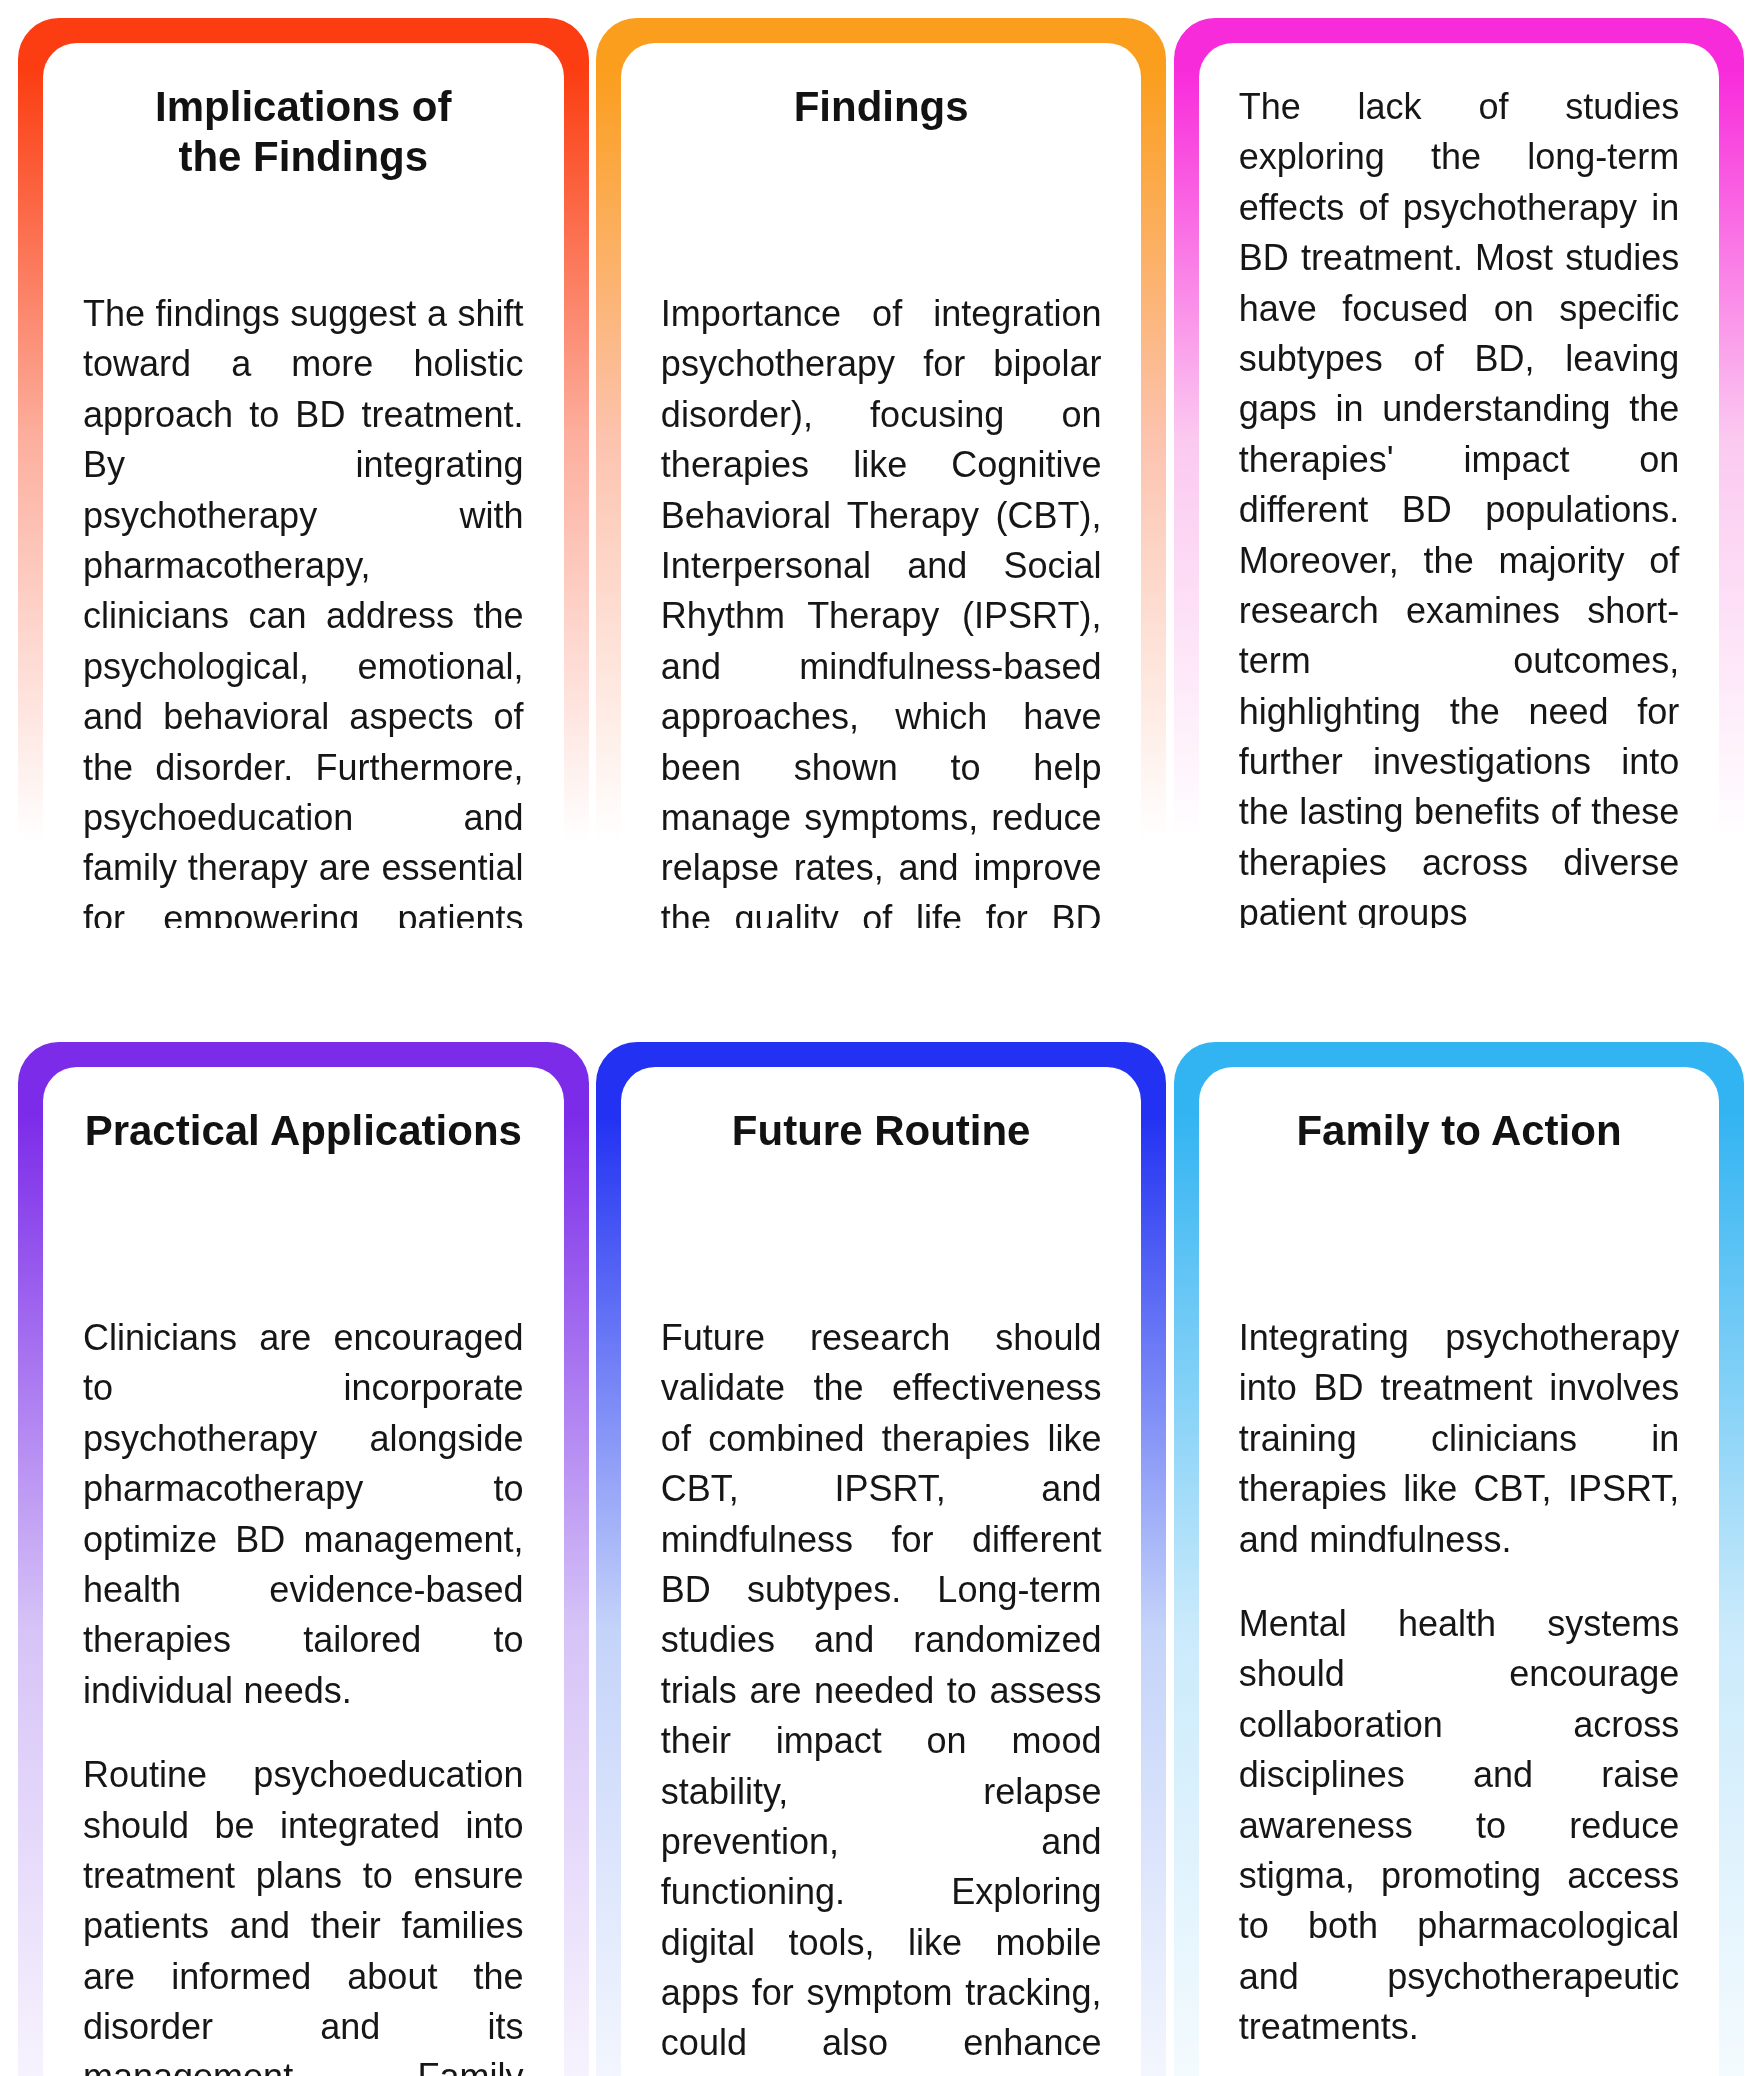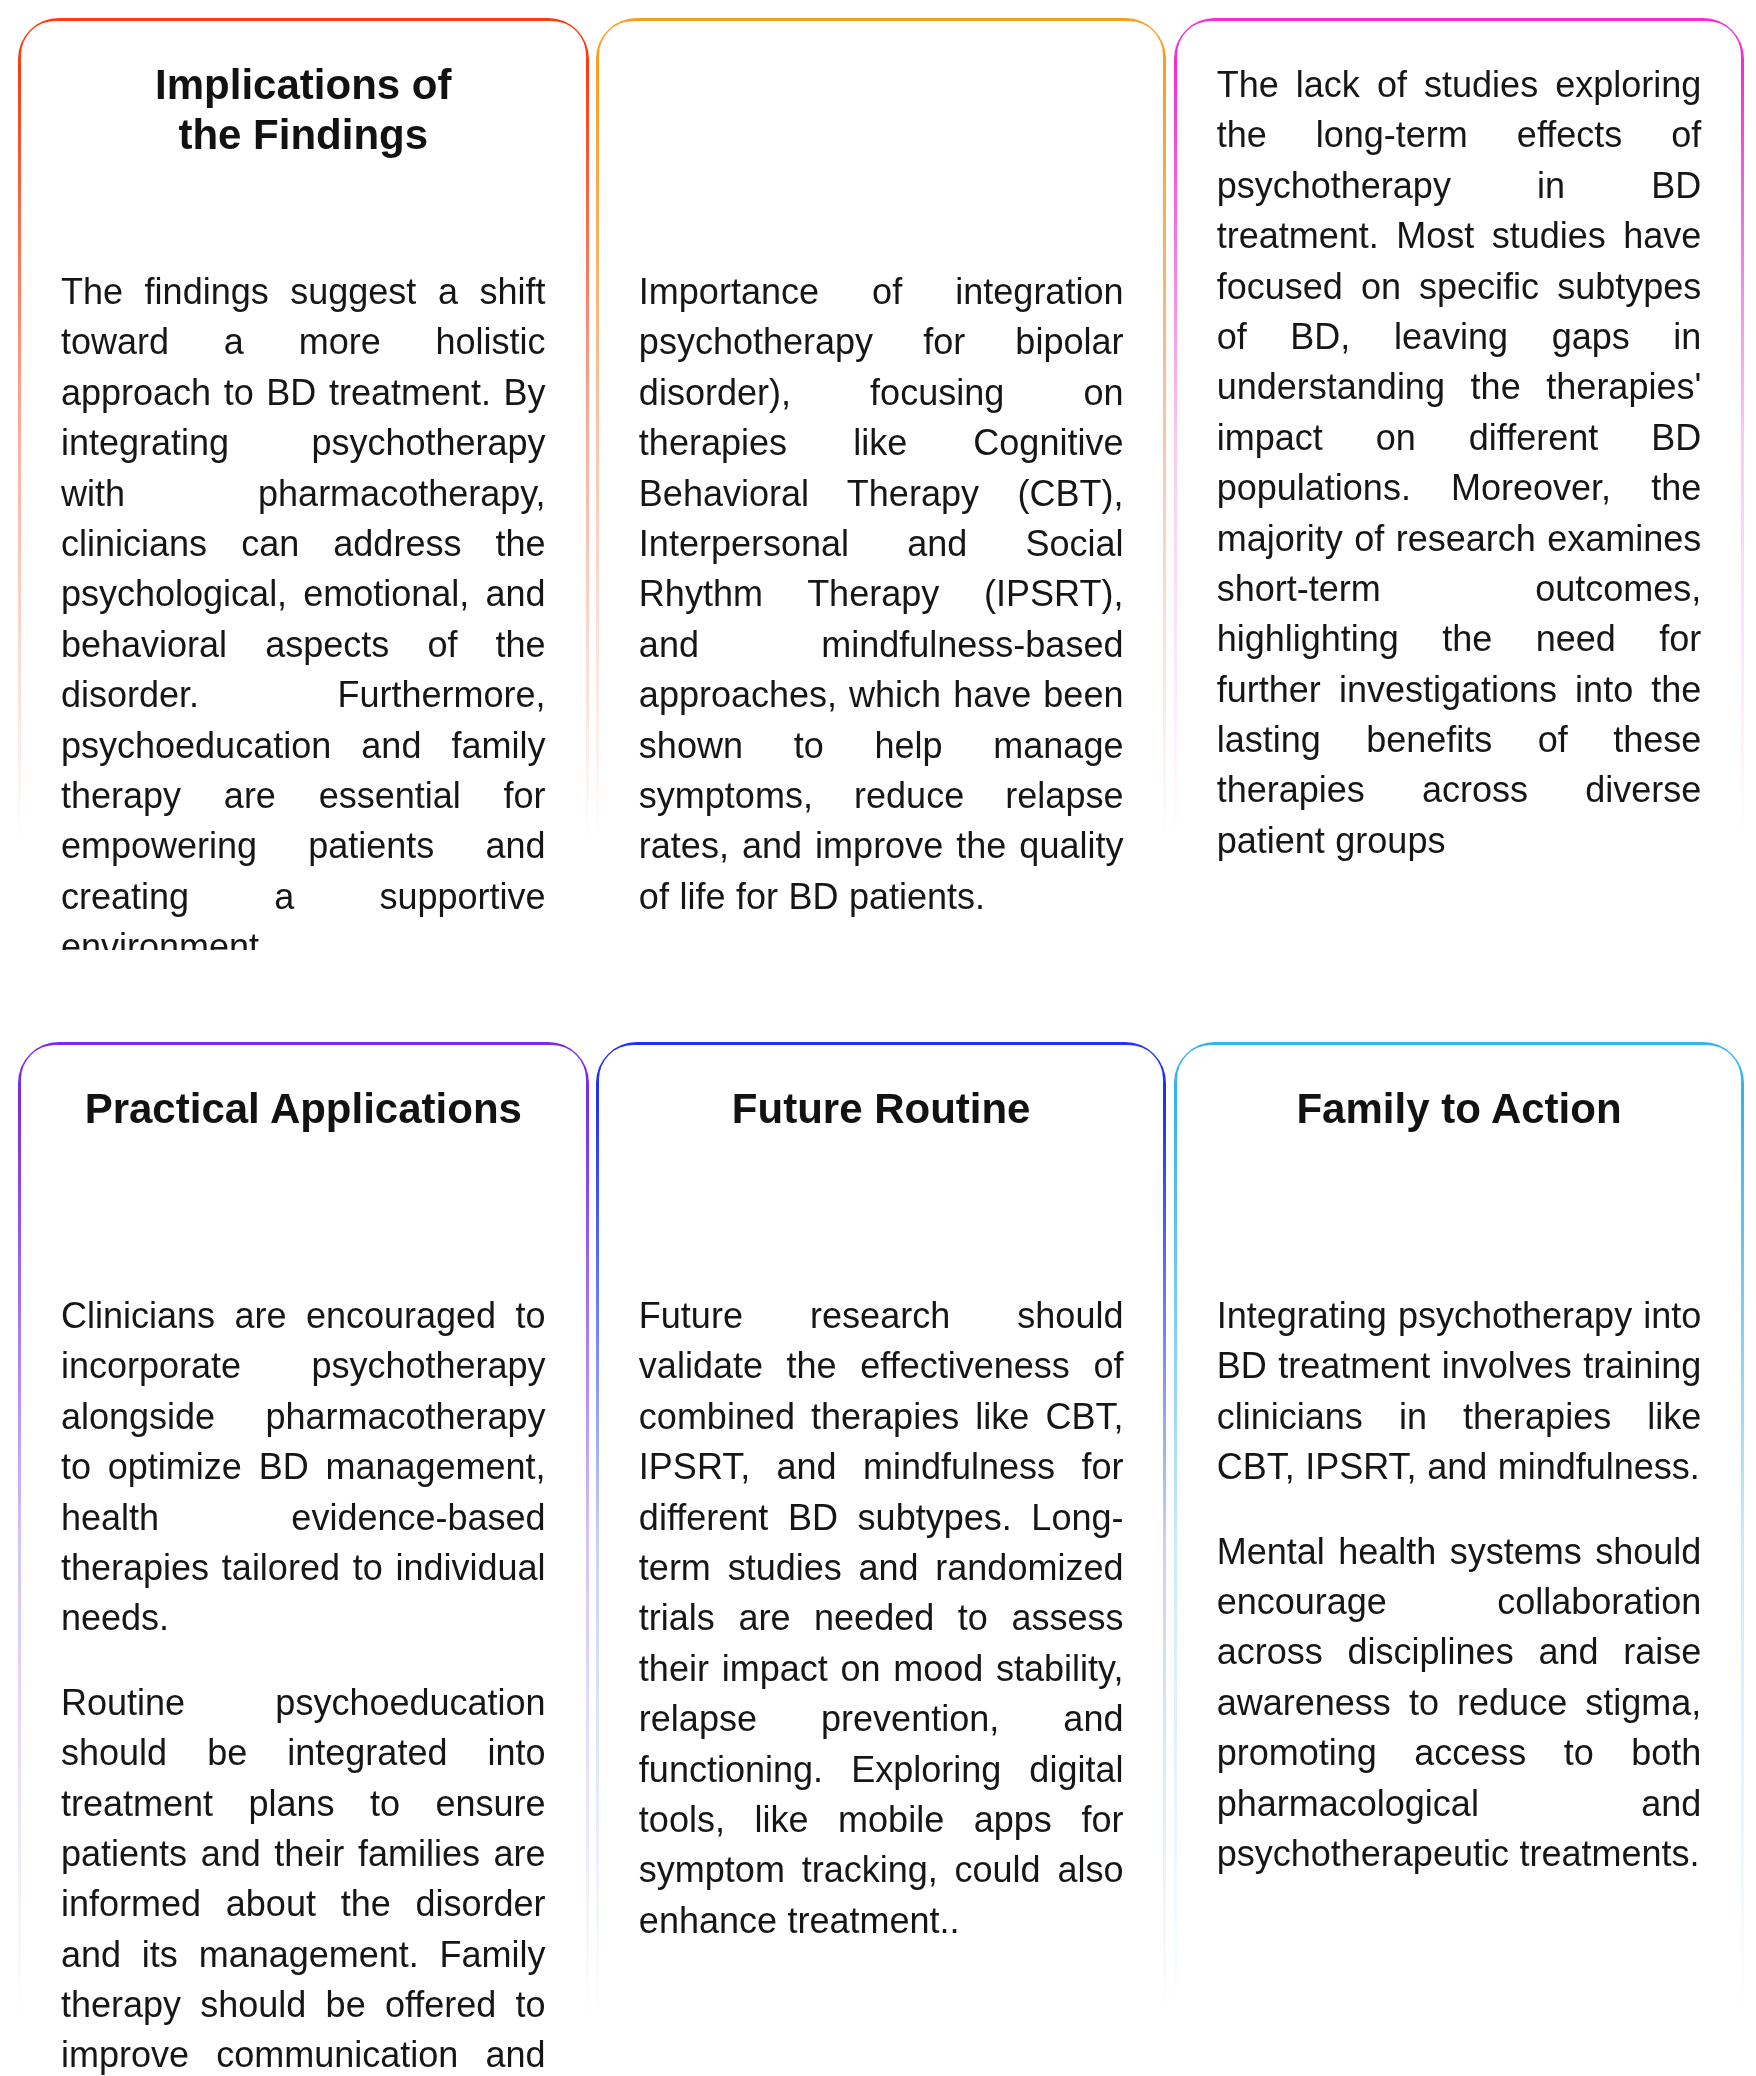--- a/index.html
+++ b/index.html
@@ -20,21 +20,21 @@
     padding: 18px 12.7px 0 18px;
     display: grid;
     grid-template-columns: repeat(3, 1fr);
     grid-template-rows: 935px 1fr;
     column-gap: 7.3px;
     row-gap: 89px;
   }
   .card {
     position: relative;
     border-radius: 41px;
-    padding: 3px;
+    padding: 25px;
     box-sizing: border-box;
     
     background: linear-gradient(
       180deg,
       var(--accent) 0%,
       var(--accent) 5.5%,
       var(--fade) 45%,
       rgba(255, 255, 255, 0) 88%
     );
   }
@@ -87,20 +87,21 @@
         </div>
       <div class="card-body">
           <p>The findings suggest a shift toward a more holistic approach to BD treatment. By integrating psychotherapy with pharmacotherapy, clinicians can address the psychological, emotional, and behavioral aspects of the disorder. Furthermore, psychoeducation and family therapy are essential for empowering patients and creating a supportive environment.</p>
         </div>
     </div>
   </div>
 
   <div class="card" style="--accent: #FB9E1D; --fade: #FCC3AE;">
     <div class="card-inner">
       <div class="card-title">
+          <div>Findings</div>
         </div>
       <div class="card-body">
           <p>Importance of integration psychotherapy for bipolar disorder), focusing on therapies like Cognitive Behavioral Therapy (CBT), Interpersonal and Social Rhythm Therapy (IPSRT), and mindfulness-based approaches, which have been shown to help manage symptoms, reduce relapse rates, and improve the quality of life for BD patients.</p>
         </div>
     </div>
   </div>
 
   <div class="card" style="--accent: #F82BDB; --fade: #FBC9F0;">
     <div class="card-inner">
       <div class="card-body">

